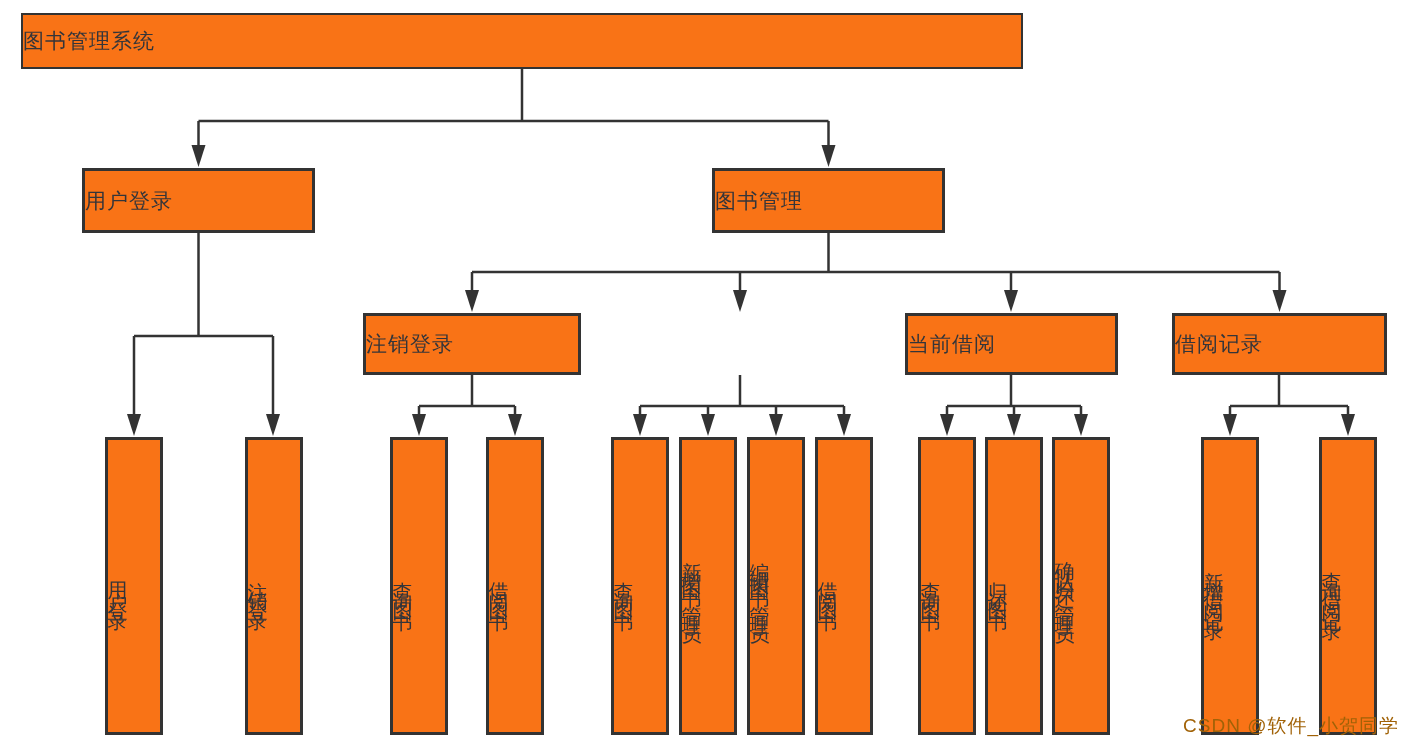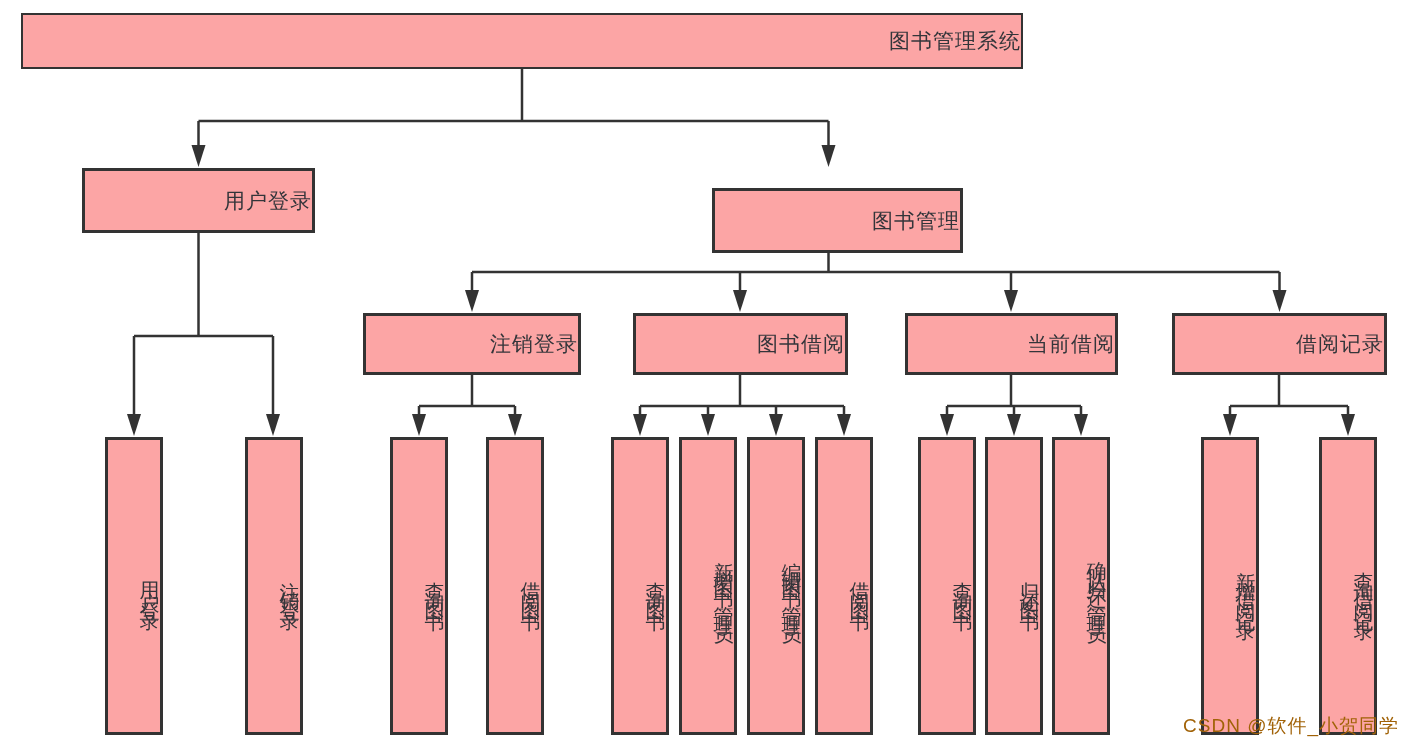--- a/index.html
+++ b/index.html
@@ -14,24 +14,24 @@
   #wires {
     position: absolute;
     left: 0; top: 0;
     width: 1405px; height: 747px;
     z-index: 1;
   }
   .node {
     position: absolute;
     box-sizing: border-box;
     border: 3px solid #333333;
-    background: #fca5a5;
+    background: #f97316;
     display: flex;
     align-items: center;
-    justify-content: flex-end;
+    justify-content: flex-start;
     color: #33353a;
     z-index: 2;
   }
   .root-node { border-width: 2px; }
   .h-node span {
     font-size: 21px;
     letter-spacing: 1px;
     white-space: nowrap;
   }
   .v-node span {
@@ -128,30 +128,27 @@
     </g>
   </svg>
 
   <div class="node h-node root-node" style="left:21px; top:13px; width:1002px; height:56px;">
     <span>图书管理系统</span>
   </div>
 
   <div class="node h-node" style="left:82px; top:168px; width:233px; height:65px;">
     <span>用户登录</span>
   </div>
-  <div class="node h-node" style="left:712px; top:168px; width:251px; height:65px;margin-top:20px;">
+  <div class="node h-node" style="left:712px; top:168px; width:233px; height:65px;">
     <span>图书管理</span>
   </div>
 
   <div class="node h-node" style="left:363px; top:313px; width:218px; height:62px;">
     <span>注销登录</span>
   </div>
-  <div class="node h-node" style="left:633px; top:313px; width:215px; height:62px;">
-    <span>图书借阅</span>
-  </div>
   <div class="node h-node" style="left:1172px; top:313px; width:215px; height:62px;">
     <span>借阅记录</span>
   </div>
   <div class="node h-node" style="left:905px; top:313px; width:213px; height:62px;">
     <span>当前借阅</span>
   </div>
 
   <div class="node v-node" style="left:105px; top:437px; width:58px; height:298px;">
     <span>用户登录</span>
   </div>

